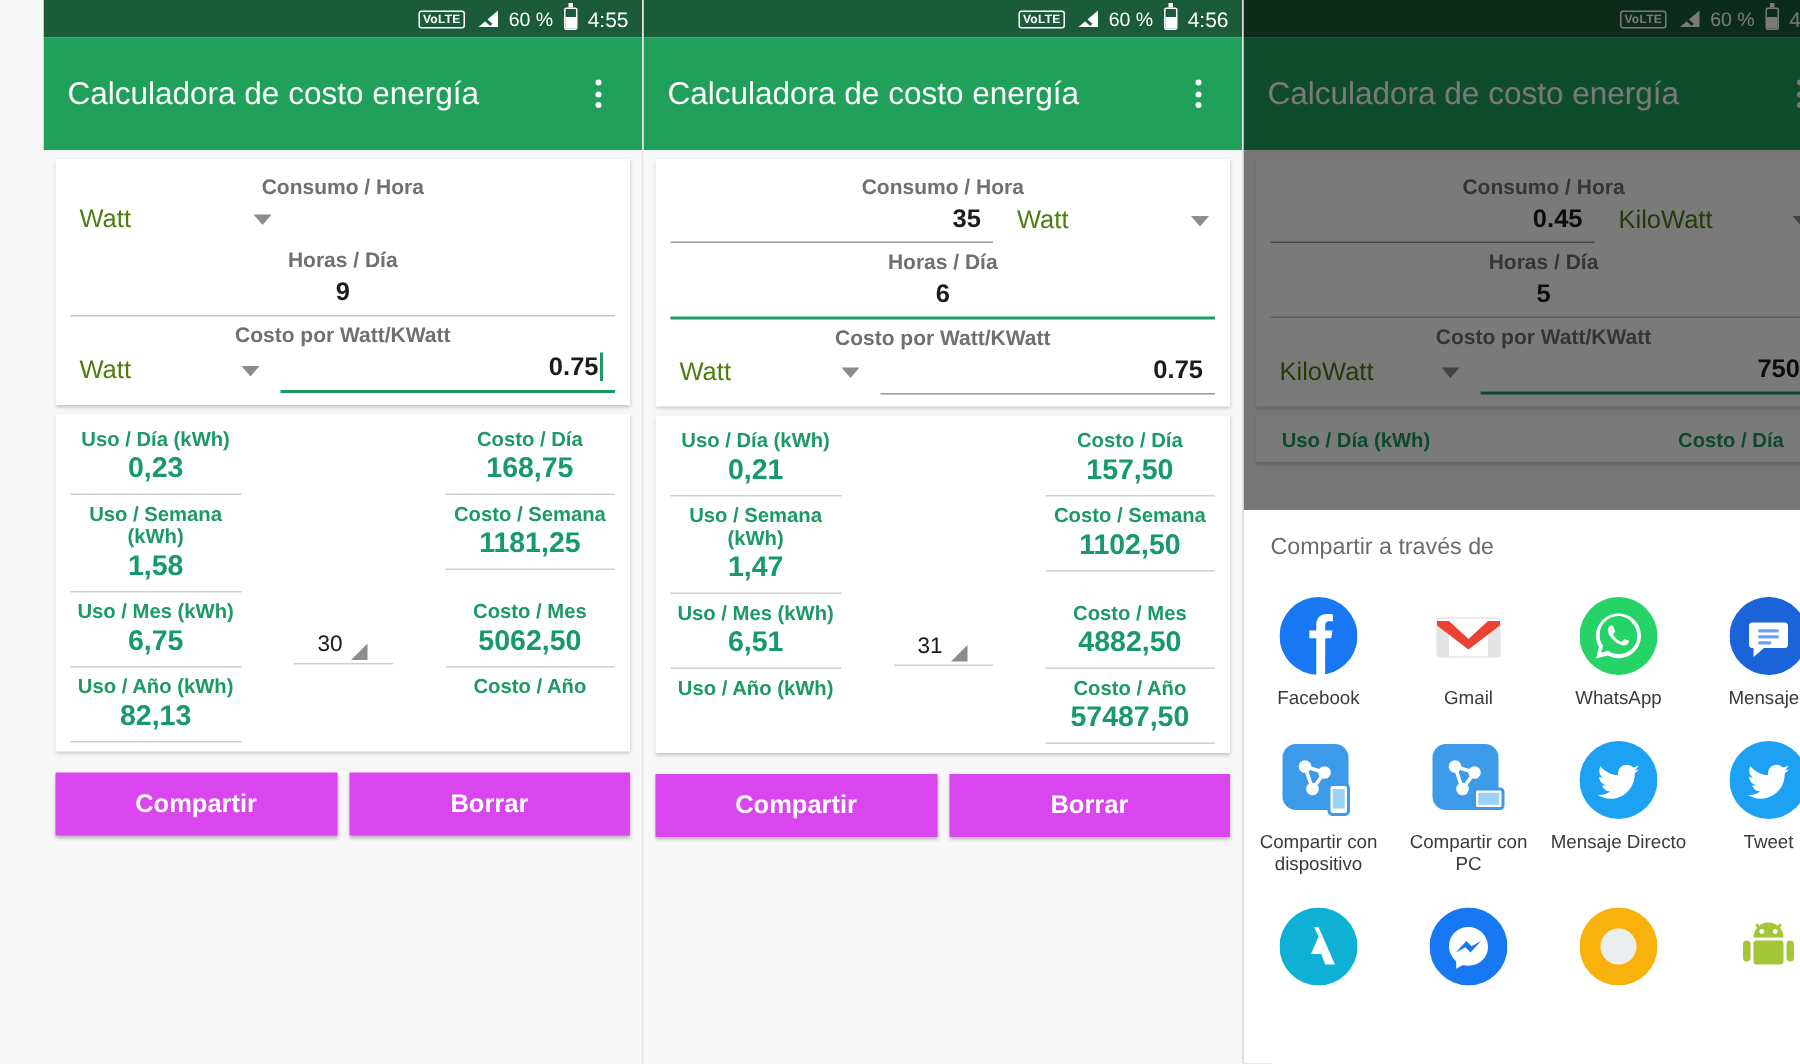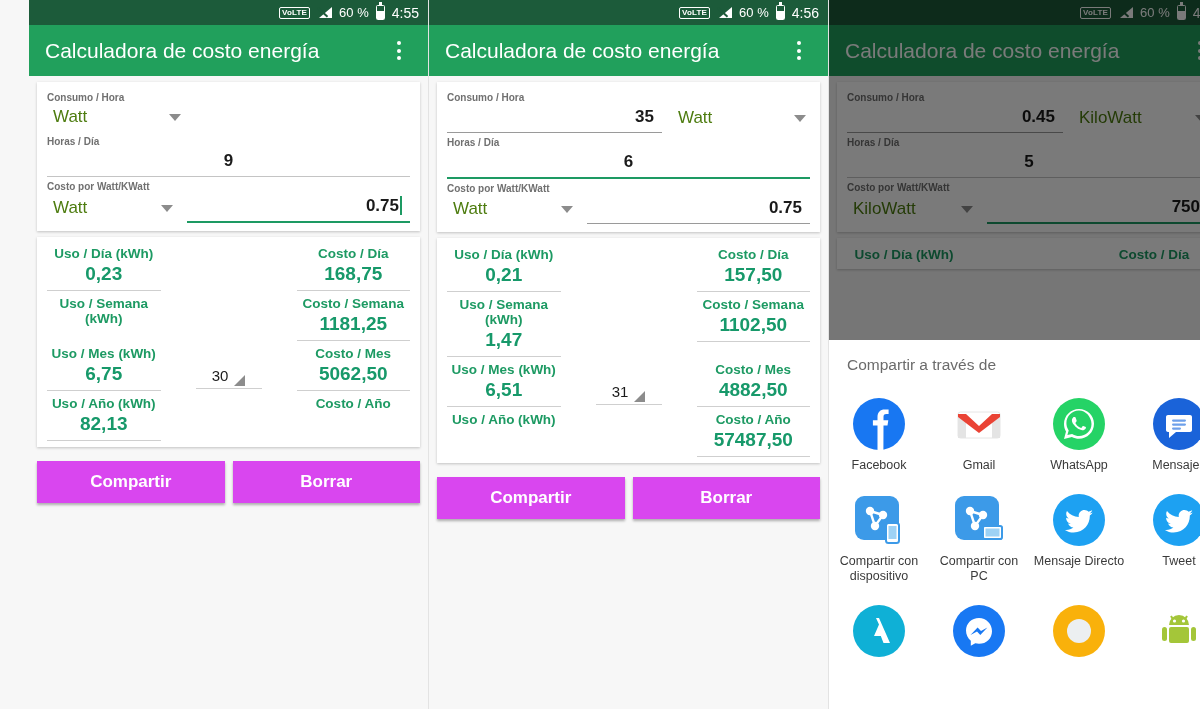--- a/index.html
+++ b/index.html
@@ -45,37 +45,37 @@
     border-radius: 1.5px; position: relative; background: linear-gradient(to top, #ffffff 60%, transparent 60%);
   }
   .batt::before {
     content: ""; position: absolute; left: 2px; top: -4px;
     width: 3px; height: 2.5px; background: #ffffff;
   }
   .clock { font-size: 14px; }
 
   
   .appbar {
-    height: 51px; background: #21a05c; color: #ffffff;
+    height: 75px; background: #21a05c; color: #ffffff;
     display: flex; align-items: center; padding: 0 16px;
   }
   .apptitle { font-size: 21px; font-weight: 400; flex: 1; }
   .kebab { width: 26px; display: flex; flex-direction: column;
            align-items: center; gap: 3.5px; cursor: pointer; }
   .kebab i { width: 4px; height: 4px; border-radius: 50%; background: #ffffff; display:block; }
 
   
   .body { padding: 0 8px; }
   .card {
     background: #ffffff; margin-top: 6px;
     box-shadow: 0 1px 2.5px rgba(0,0,0,.22);
     padding: 6px 10px 8px;
   }
   .flabel {
-    text-align: left; color: #707070; font-size: 10px;
+    text-align: center; color: #707070; font-size: 14px;
     font-weight: bold; padding: 4px 0 2px;
   }
   .frow { display: flex; align-items: flex-end; gap: 10px; }
   .fin {
     flex: 1; text-align: right; font-size: 17px; font-weight: bold;
     color: #1b1b1b; padding: 2px 8px 5px 0;
     border-bottom: 1.3px solid #9a9a9a; position: relative;
   }
   .fin.focus { border-bottom: 2px solid #1d9a63; }
   .fin .caret {
@@ -192,20 +192,21 @@
           </div>
           <div class="rcell mid"></div>
           <div class="rcell">
             <div class="rlabel">Costo / Día</div>
             <div class="rval">168,75</div>
           </div>
         </div>
         <div class="rrow">
           <div class="rcell">
             <div class="rlabel">Uso / Semana (kWh)</div>
+            <div class="rval">1,58</div>
           </div>
           <div class="rcell mid"></div>
           <div class="rcell">
             <div class="rlabel">Costo / Semana</div>
             <div class="rval">1181,25</div>
           </div>
         </div>
         <div class="rrow">
           <div class="rcell">
             <div class="rlabel">Uso / Mes (kWh)</div>

